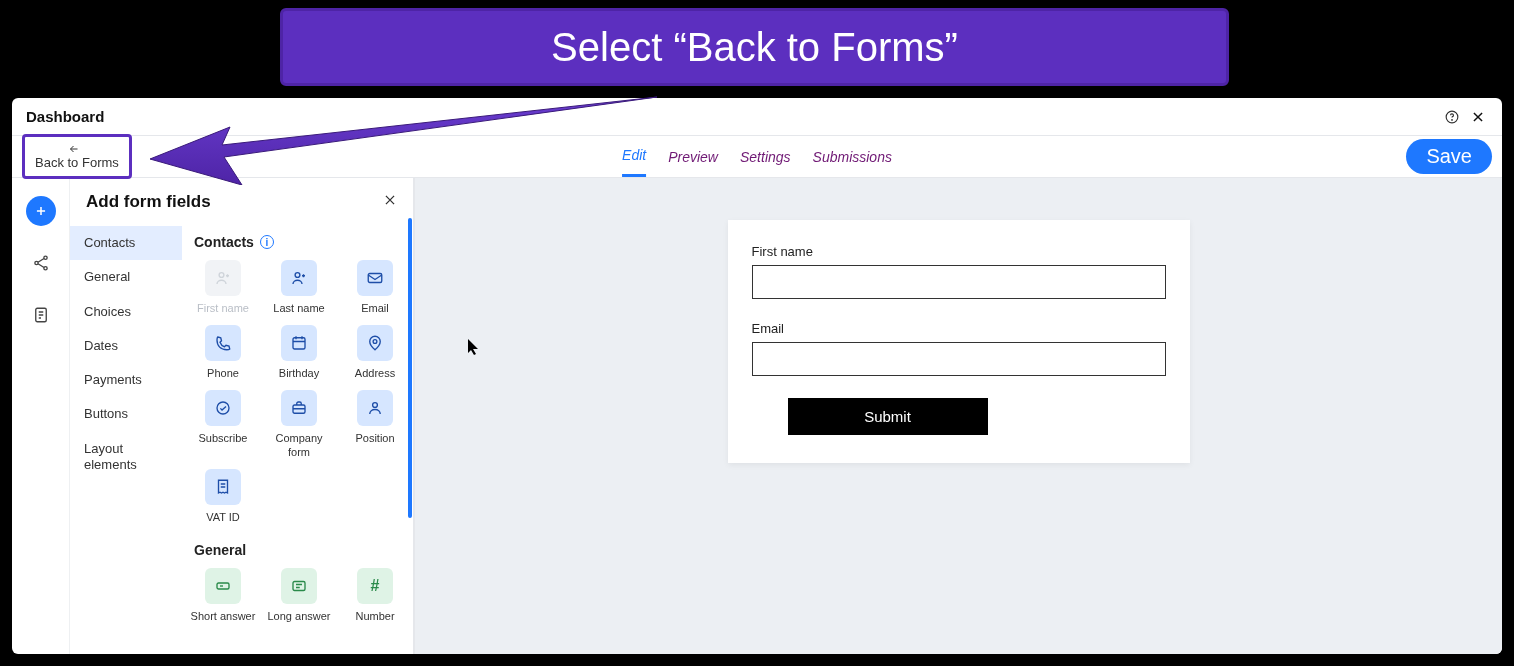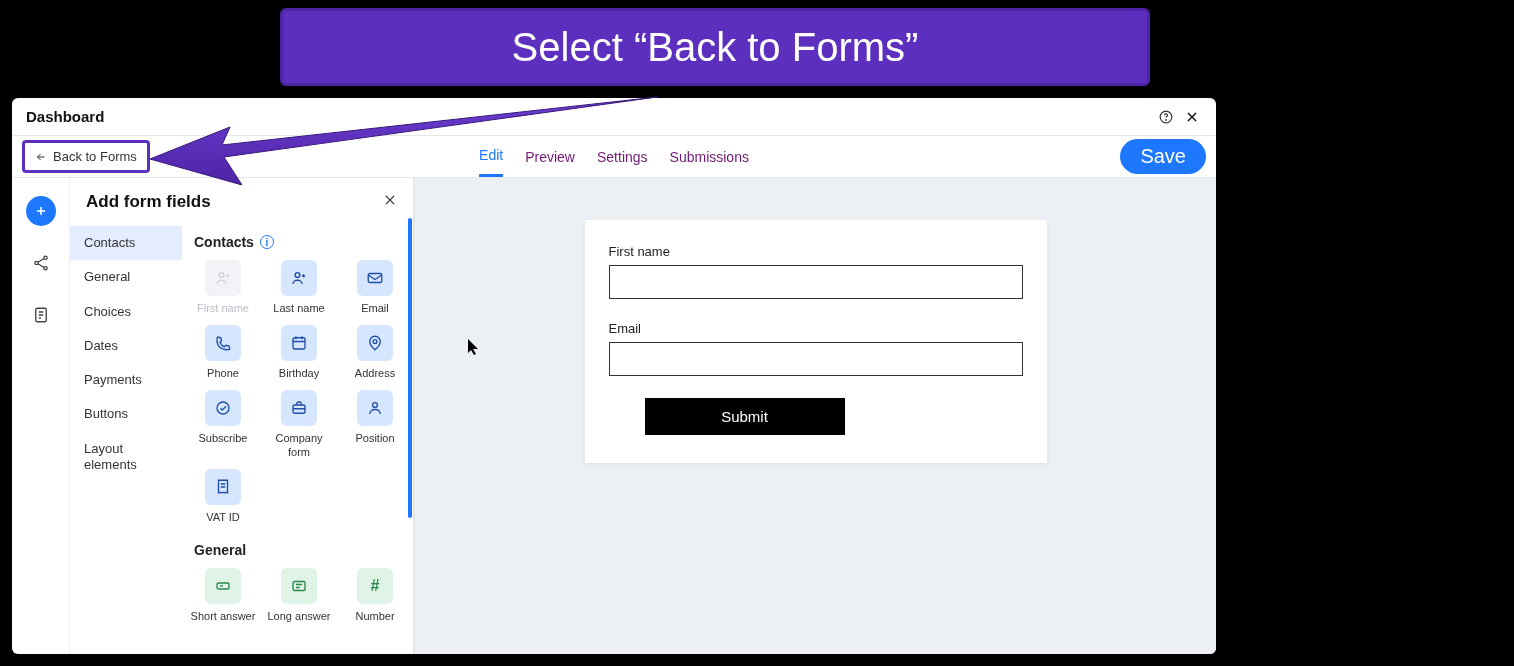--- a/index.html
+++ b/index.html
@@ -8,34 +8,34 @@
     background: #000;
     width: 1514px;
     height: 666px;
     overflow: hidden;
     position: relative;
   }
   .app-window {
     position: absolute;
     left: 12px;
     top: 98px;
-    width: 1204px;
+    width: 1490px;
     height: 556px;
     background: #fff;
     border-radius: 6px;
     overflow: hidden;
     display: flex;
     flex-direction: column;
   }
   
   .callout-banner {
     position: absolute;
     left: 280px;
     top: 8px;
-    width: 870px;
+    width: 949px;
     height: 78px;
     background: #5c2fbf;
     border: 3px solid #4e24a6;
     border-radius: 6px;
     box-shadow: 0 4px 8px rgba(0,0,0,.3);
     display: flex;
     align-items: center;
     justify-content: center;
     color: #fff;
     font-size: 40px;
@@ -74,30 +74,32 @@
   .back-btn {
     display: flex;
     align-items: center;
     font-size: 13px;
     color: #333;
     padding: 6px 10px;
     border: 3px solid #5c2fbf;
     border-radius: 4px;
     cursor: pointer;
     background: #fff;
+    flex-direction: column;
   }
   .back-btn svg { margin-right: 6px; }
   .nav-tabs {
     position: absolute;
     left: 50%;
     transform: translateX(-50%);
     display: flex;
     gap: 22px;
     height: 100%;
     align-items: center;
+    font-style: italic;
   }
   .nav-tab {
     font-size: 14px;
     color: #701a75;
     cursor: pointer;
     height: 100%;
     display: flex;
     align-items: center;
   }
   .nav-tab.active {

